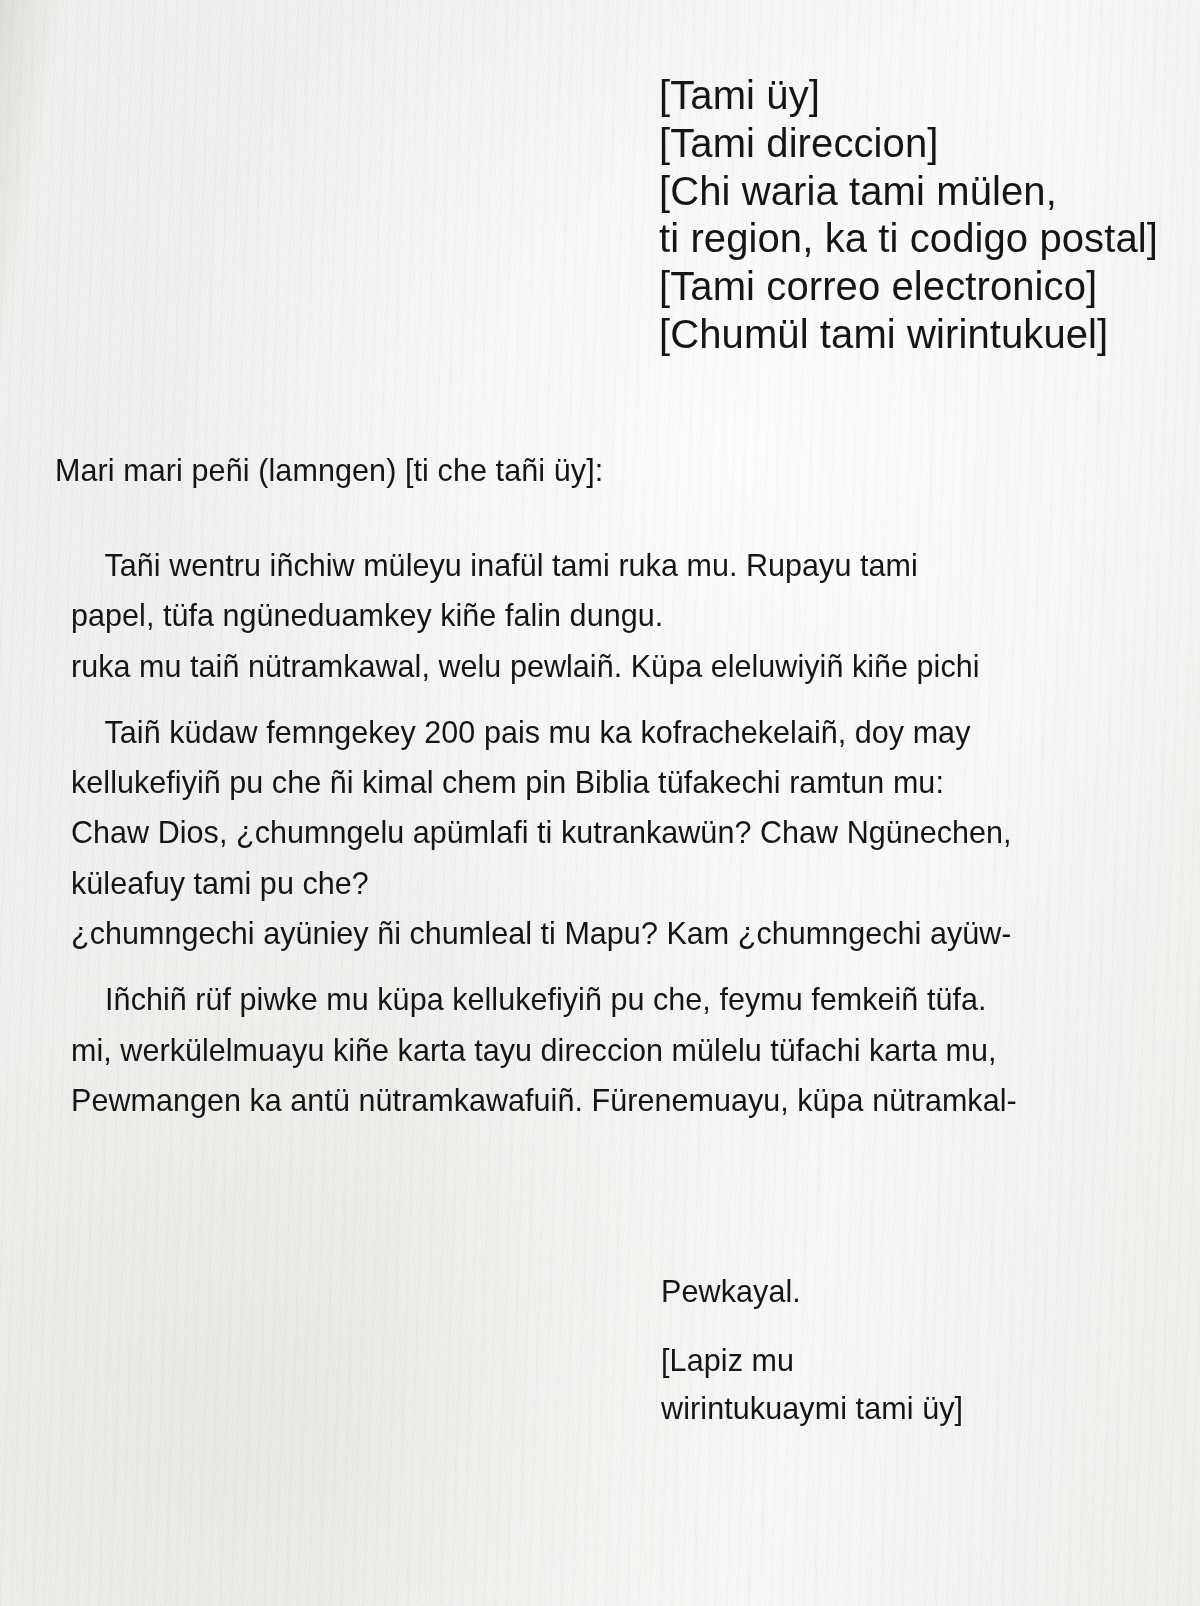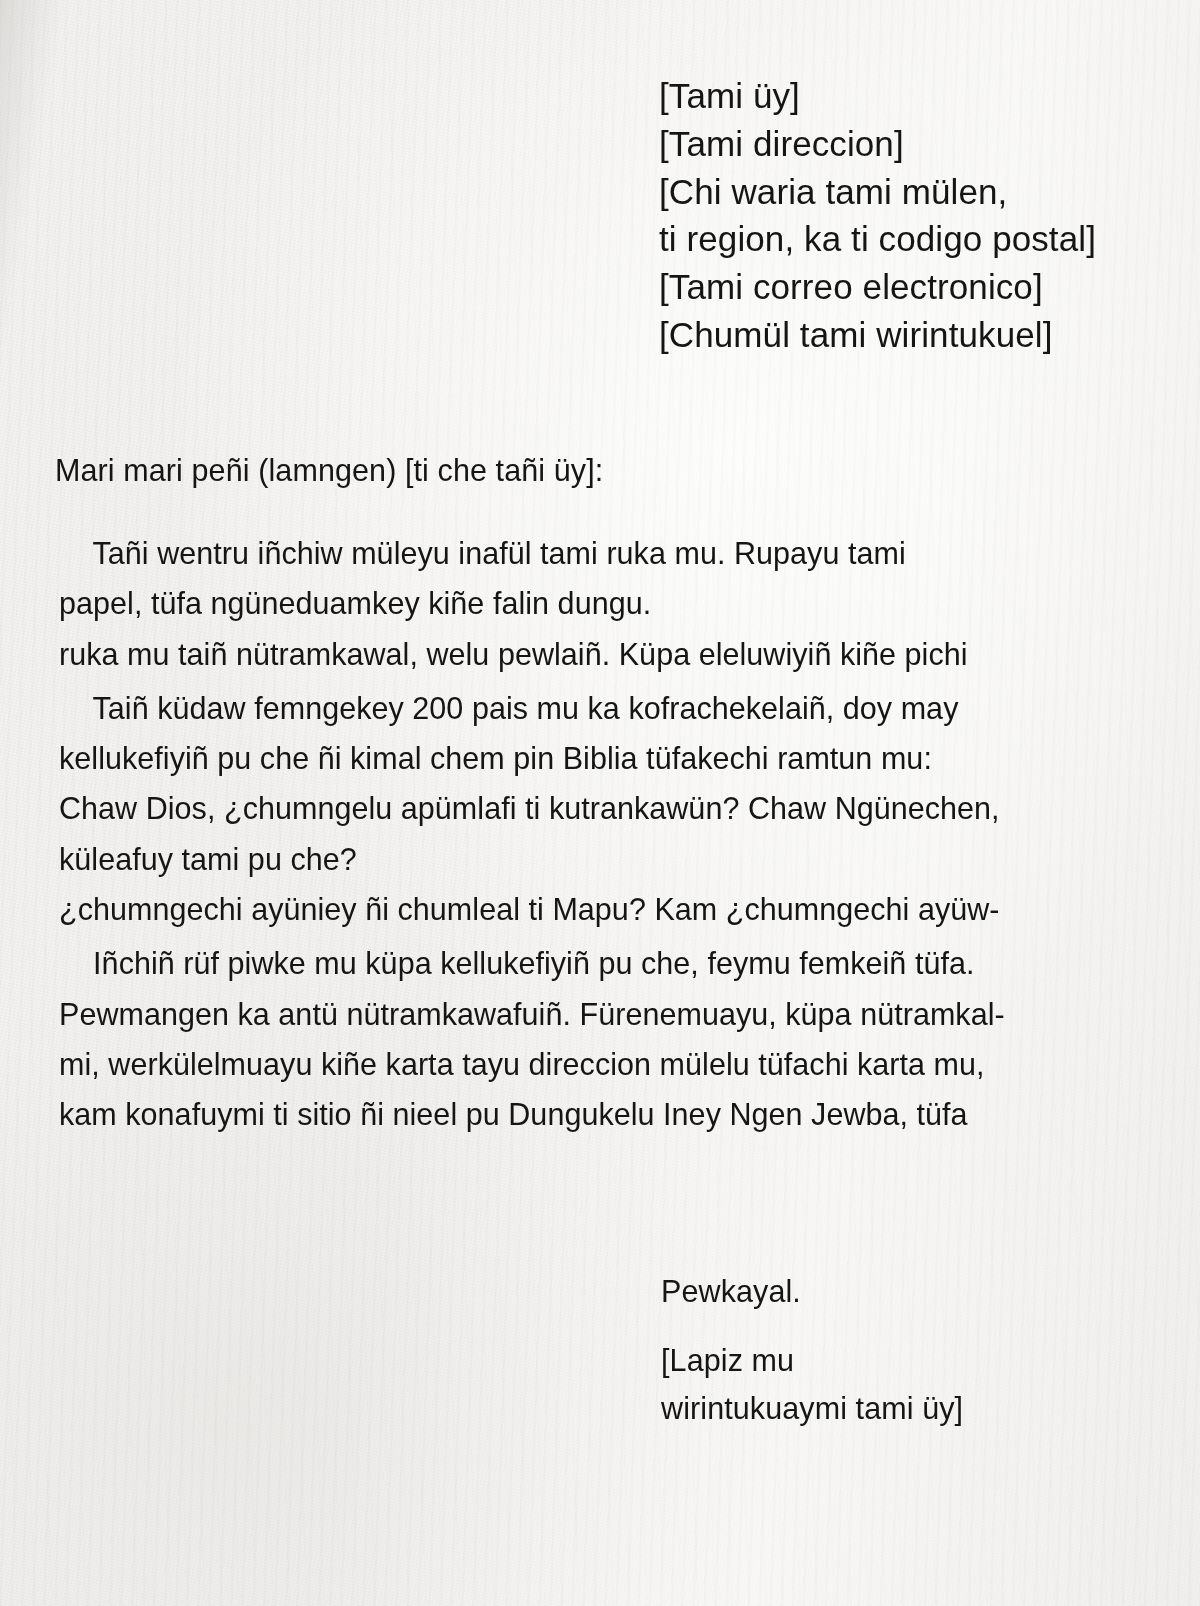--- a/index.html
+++ b/index.html
@@ -80,21 +80,21 @@
   }
 
   .line {
     white-space: pre;
   }
 
   
   #header-block {
     left: 659px;
     top: 72px;
-    font-size: 35px;
+    font-size: 40px;
     line-height: 47.8px;
     letter-spacing: 0.1px;
   }
 
   #salutation {
     left: 55px;
     top: 447px;
     font-size: 30.5px;
     line-height: 46px;
     letter-spacing: 0.1px;
@@ -103,21 +103,21 @@
   #body-block {
     left: 55px;
     top: 524px;
     width: 1100px;
     font-size: 30.5px;
     line-height: 50.3px;
     letter-spacing: 0.05px;
   }
 
   #body-block .para {
-    margin: 4px;
+    margin: 16px;
   }
 
   #body-block .para + .para {
     margin-top: 0px;
   }
 
   #closing-block {
     left: 661px;
     top: 1268px;
     font-size: 30.5px;
@@ -163,23 +163,22 @@
     <div class="para">
       <div class="line">    Taiñ küdaw femngekey 200 pais mu ka kofrachekelaiñ, doy may</div>
       <div class="line">kellukefiyiñ pu che ñi kimal chem pin Biblia tüfakechi ramtun mu:</div>
       <div class="line">Chaw Dios, ¿chumngelu apümlafi ti kutrankawün? Chaw Ngünechen,</div>
       <div class="line">küleafuy tami pu che?</div>
       <div class="line">¿chumngechi ayüniey ñi chumleal ti Mapu? Kam ¿chumngechi ayüw-</div>
     </div>
 
     <div class="para">
       <div class="line">    Iñchiñ rüf piwke mu küpa kellukefiyiñ pu che, feymu femkeiñ tüfa.</div>
+      <div class="line">mi, werkülelmuayu kiñe karta tayu direccion mülelu tüfachi karta mu,</div>
       <div class="line">Pewmangen ka antü nütramkawafuiñ. Fürenemuayu, küpa nütramkal-</div>
-      <div class="line">mi, werkülelmuayu kiñe karta tayu direccion mülelu tüfachi karta mu,</div>
-      <div class="line">kam konafuymi ti sitio ñi nieel pu Dungukelu Iney Ngen Jewba, tüfa</div>
     </div>
 
   </div>
 
   <div class="block" id="closing-block">Pewkayal.</div>
 
   <div class="block" id="signature-block">
     <div class="line">[Lapiz mu</div>
     <div class="line">wirintukuaymi tami üy]</div>
   </div>

